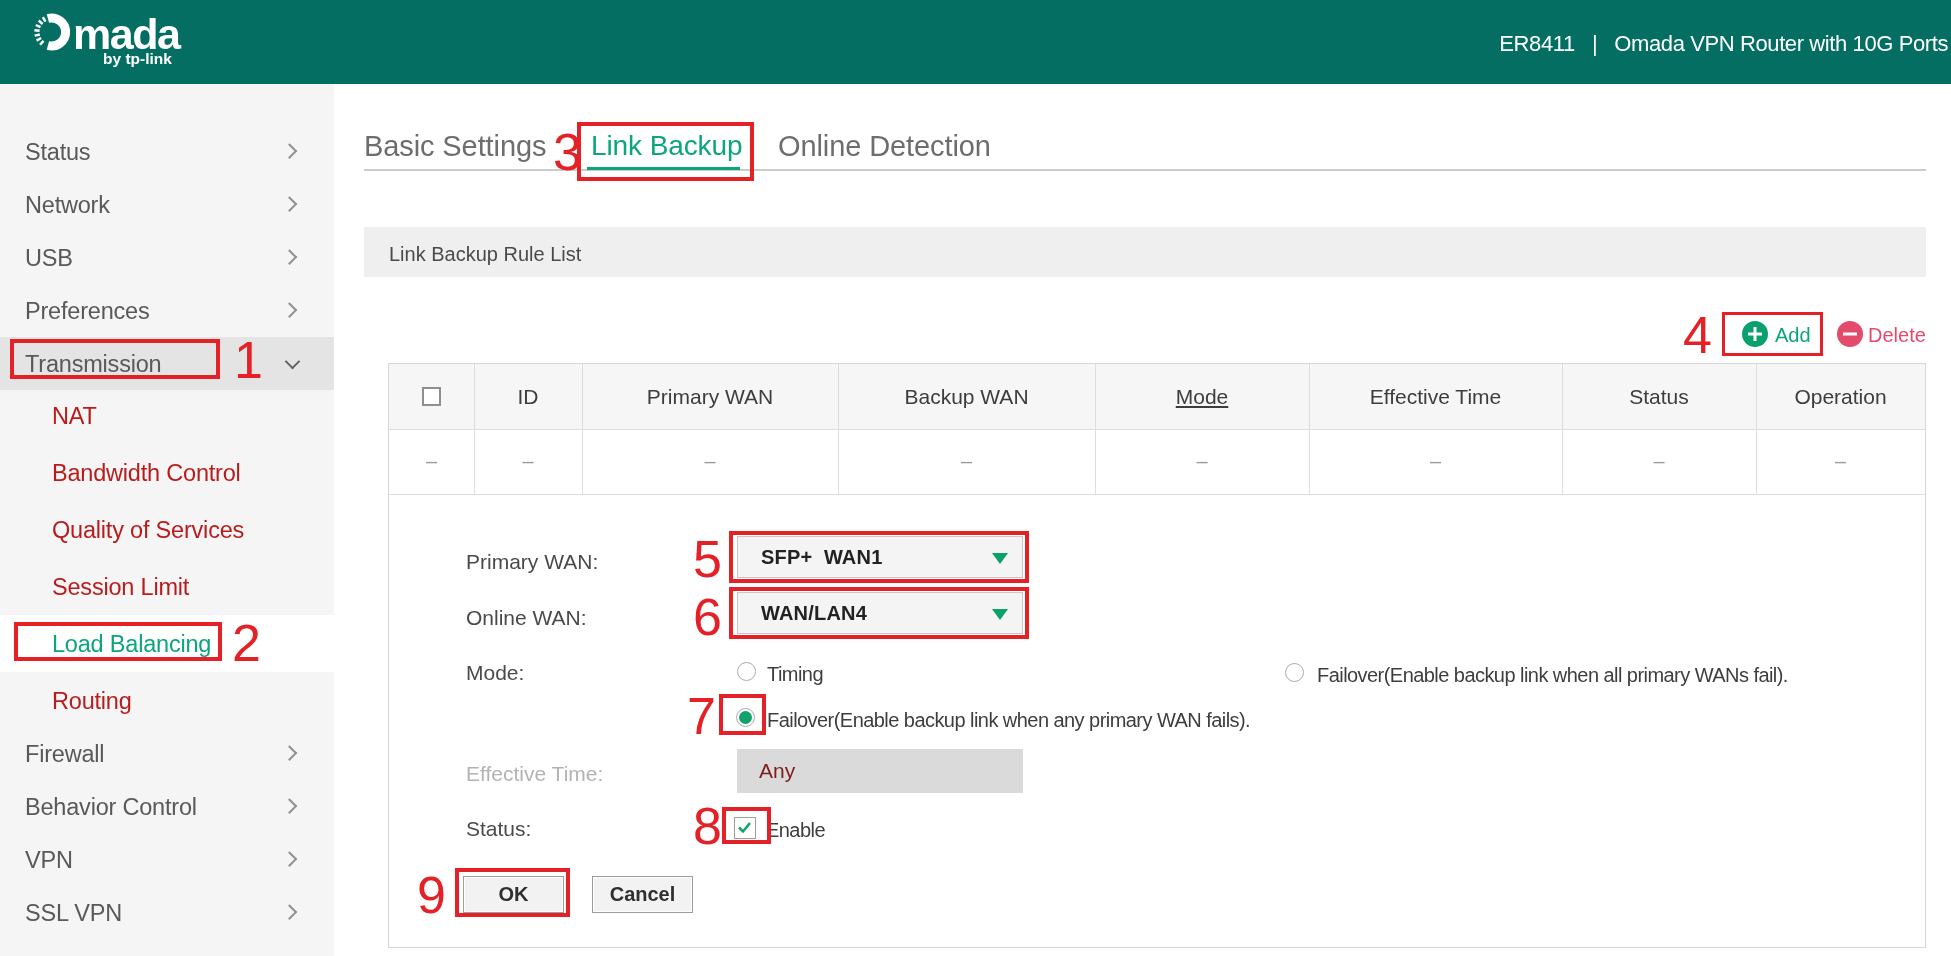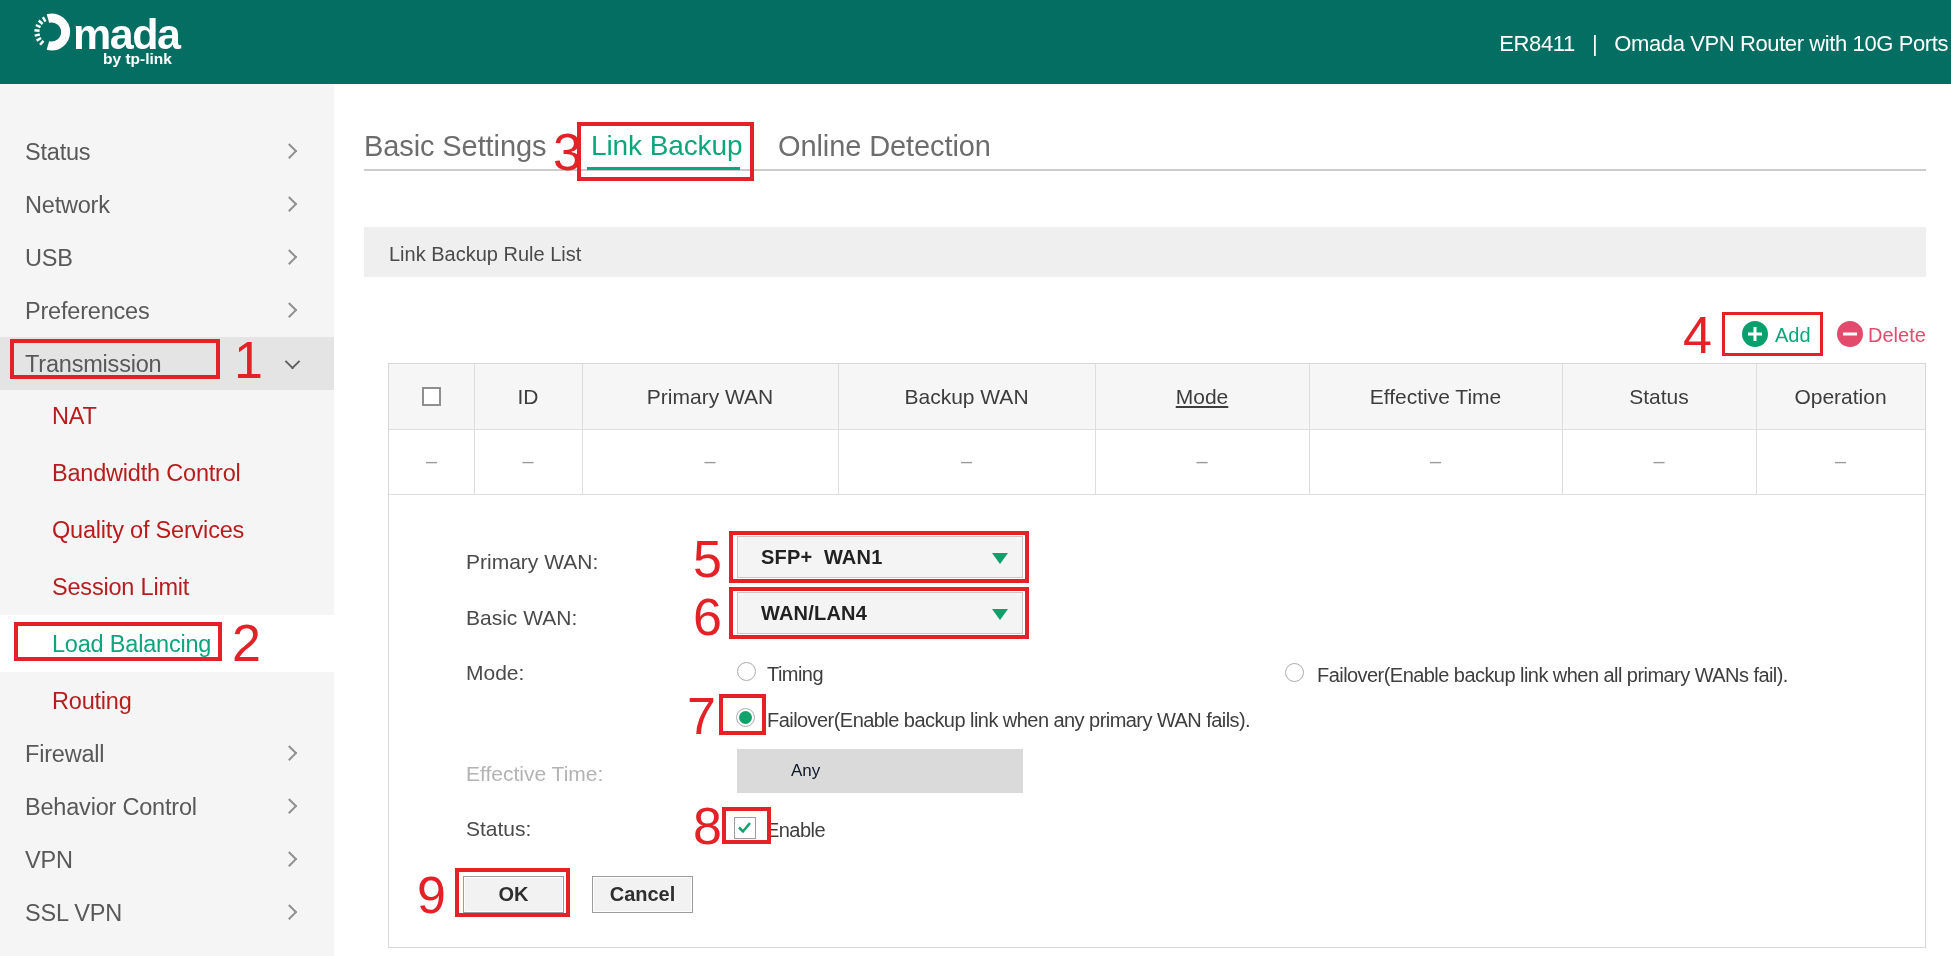--- a/index.html
+++ b/index.html
@@ -44,21 +44,21 @@
 
 
 .flabel { position:absolute; left:77px; font-size:21px; color:#4a4a4a; }
 .dropdown { position:absolute; left:348px; width:286px; height:42px; background:#f4f4f4; border:1px solid #c8c8c8; }
 .dropdown .dtxt { position:absolute; left:23px; top:50%; transform:translateY(-50%); font-size:20px; font-weight:700; color:#222; letter-spacing:0.2px; }
 .dtri { position:absolute; right:14px; top:16px; width:0; height:0; border-left:8.5px solid transparent; border-right:8.5px solid transparent; border-top:11px solid #0ca169; }
 .radio { position:absolute; width:19px; height:19px; border-radius:50%; border:1.5px solid #ababab; background:#fff; }
 .radio.sel::after { content:""; position:absolute; left:1.5px; top:1.5px; width:13px; height:13px; border-radius:50%; background:#12a26b; }
 .rlbl { position:absolute; font-size:20px; color:#3e3e3e; letter-spacing:-0.55px; }
 #efftime { position:absolute; left:348px; top:385px; width:286px; height:44px; background:#dadada; }
-#efftime span { position:absolute; left:22px; top:50%; transform:translateY(-50%); font-size:17px; color:#0f172a;margin-left:32px; }
+#efftime span { position:absolute; left:22px; top:50%; transform:translateY(-50%); font-size:21px; color:#7f1d1d; }
 .btn { position:absolute; width:101px; height:37px; background:#f2f2f2; border:1px solid #9c9c9c; box-shadow:inset 0 0 0 1px #fdfdfd; text-align:center; line-height:35px; font-size:20px; font-weight:700; color:#2f2f2f; }
 </style>
 </head>
 <body>
 
 <div id="header">
   <svg class="abs" style="left:5px; top:0px;" width="260" height="78" viewBox="0 0 260 78">
     <g fill="none" stroke="#fff">
       <path d="M 42.9 18.5 A 14 14 0 1 1 42.9 45.5" stroke-width="9"></path>
       <g stroke-width="2.4" stroke-linecap="butt">
@@ -199,21 +199,21 @@
   <div class="dash" style="left:920px; width:253px;">–</div>
   <div class="dash" style="left:1173px; width:194px;">–</div>
   <div class="dash" style="left:1367px; width:169px;">–</div>
 
   <div class="flabel" style="top:186px;">Primary WAN:</div>
   <div class="dropdown" style="top:172px;">
       <span class="dtxt">SFP+&nbsp; WAN1</span>
       <span class="dtri"></span>
     </div>
 
-  <div class="flabel" style="top:242px;">Basic WAN:</div>
+  <div class="flabel" style="top:242px;">Online WAN:</div>
   <div class="dropdown" style="top:228px;">
       <span class="dtxt">WAN/LAN4</span>
       <span class="dtri"></span>
     </div>
 
   <div class="flabel" style="top:297px;">Mode:</div>
   <div class="radio" style="left:348px; top:298px;"></div>
   <div class="rlbl" style="left:378px; top:299px;">Timing</div>
   <div class="radio" style="left:896px; top:299px;"></div>
   <div class="rlbl" style="left:928px; top:300px;">Failover(Enable backup link when all primary WANs fail).</div>

